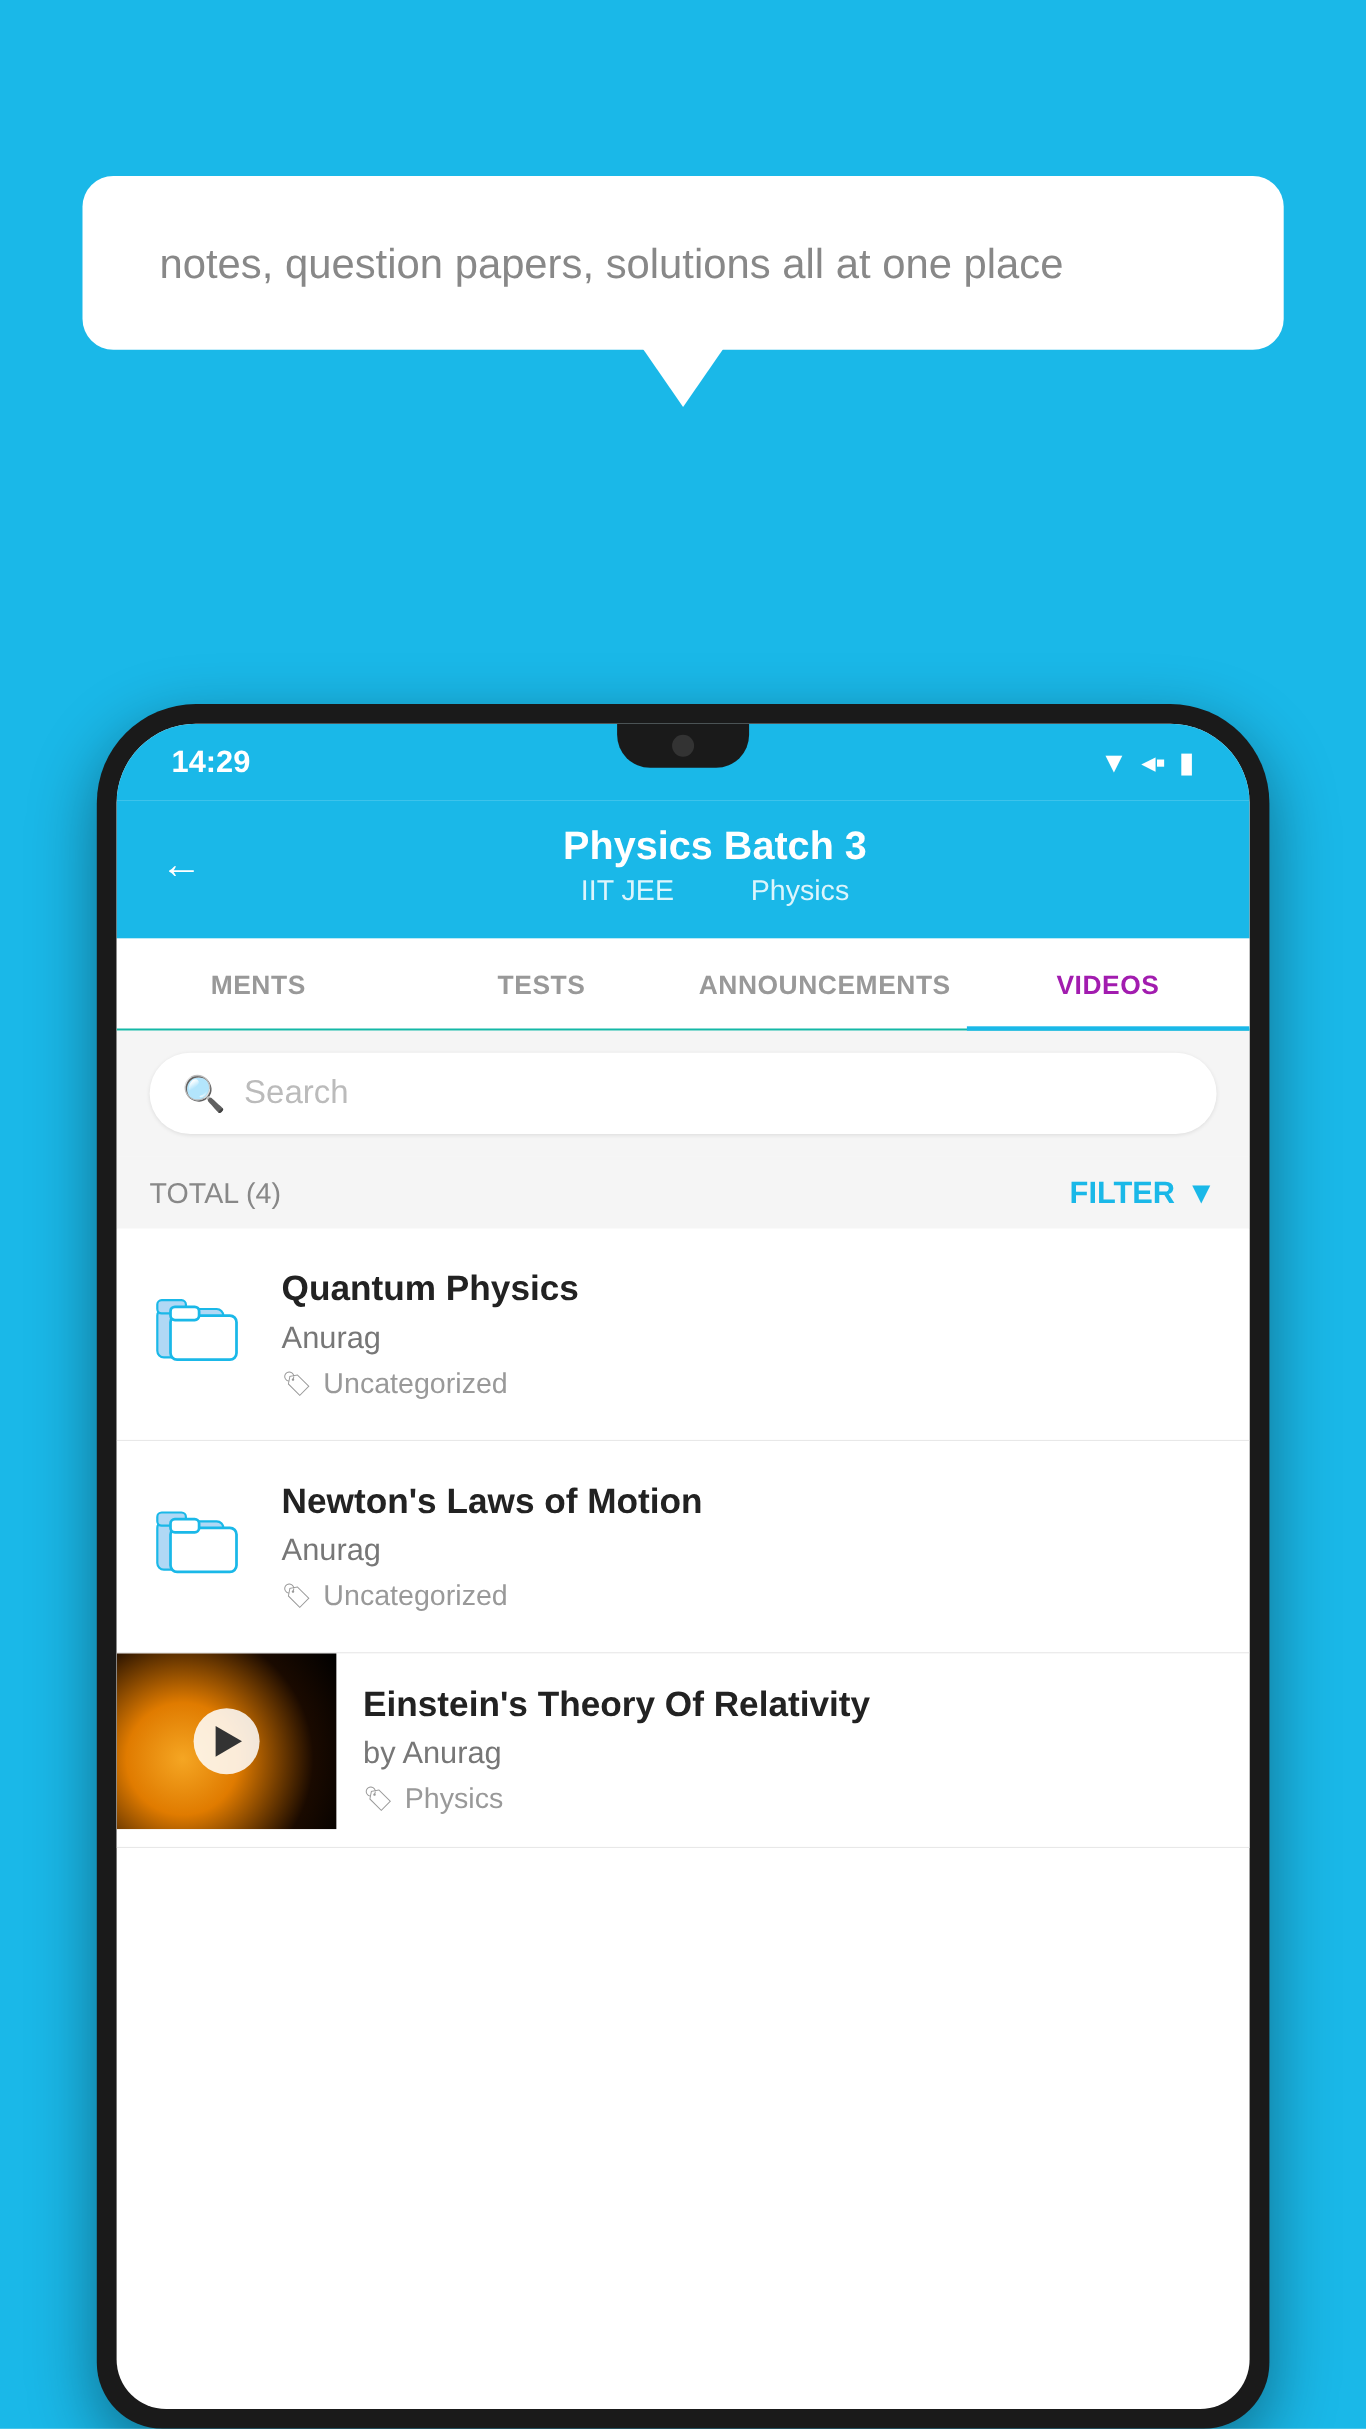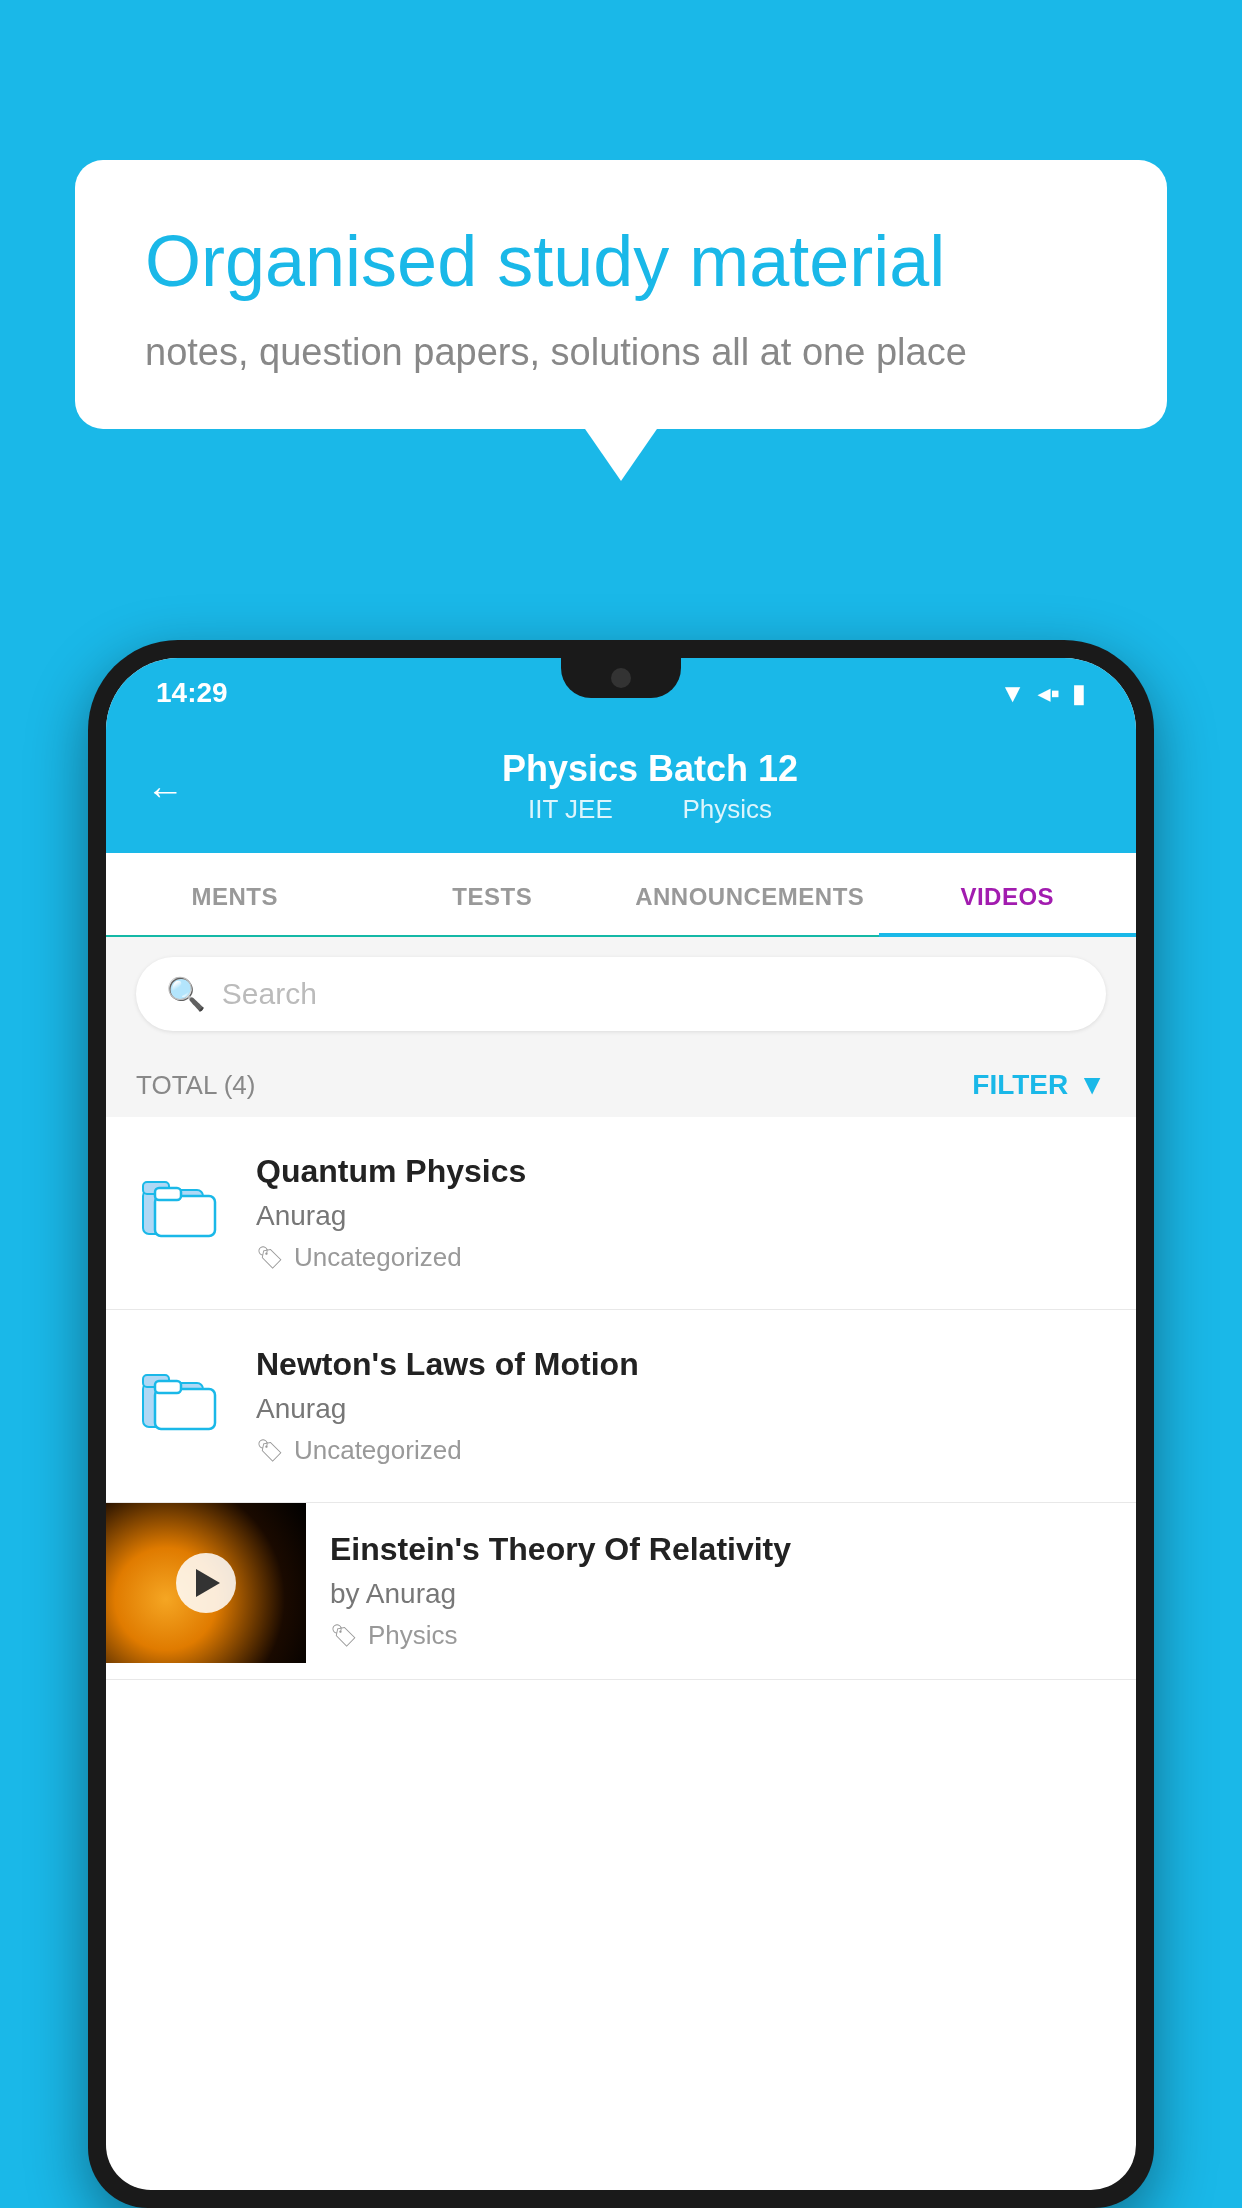--- a/index.html
+++ b/index.html
@@ -338,21 +338,20 @@
       align-items: center;
       gap: 10px;
       font-size: 26px;
       color: #999;
     }
   </style>
 </head>
 <body>
 
 <div class="speech-bubble">
-  <div class="bubble-title">Organised study material</div>
   <div class="bubble-subtitle">notes, question papers, solutions all at one place</div>
 </div>
 
 <div class="phone-frame">
   <div class="phone-screen">
 
     <div class="status-bar">
       <span class="status-time">14:29</span>
       <div class="notch">
         <div class="notch-camera"></div>
@@ -360,21 +359,21 @@
       <div class="status-icons">
         <span class="wifi-icon">▼</span>
         <span class="signal-icon">◂▪</span>
         <span class="battery-icon">▮</span>
       </div>
     </div>
 
     <div class="top-nav">
       <span class="back-arrow">←</span>
       <div class="nav-title-area">
-        <div class="nav-title">Physics Batch 12</div>
+        <div class="nav-title">Physics Batch 3</div>
         <div class="nav-subtitle">
           <span>IIT JEE</span>
           <span> &nbsp; </span>
           <span>Physics</span>
         </div>
       </div>
     </div>
 
     <div class="tabs">
       <div class="tab">

